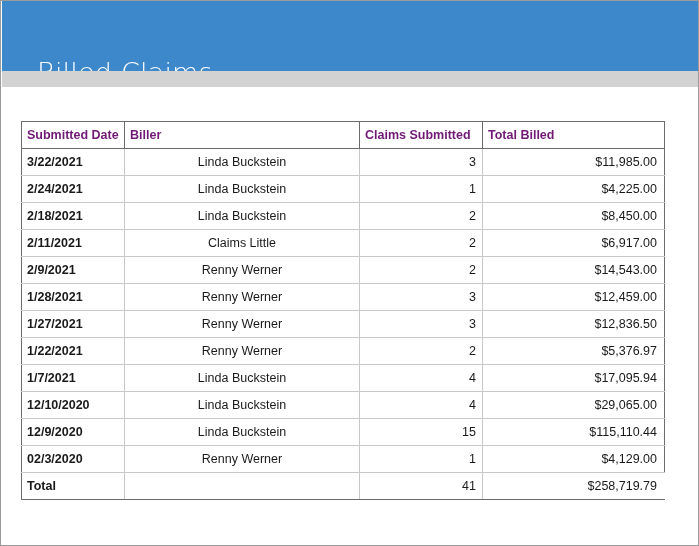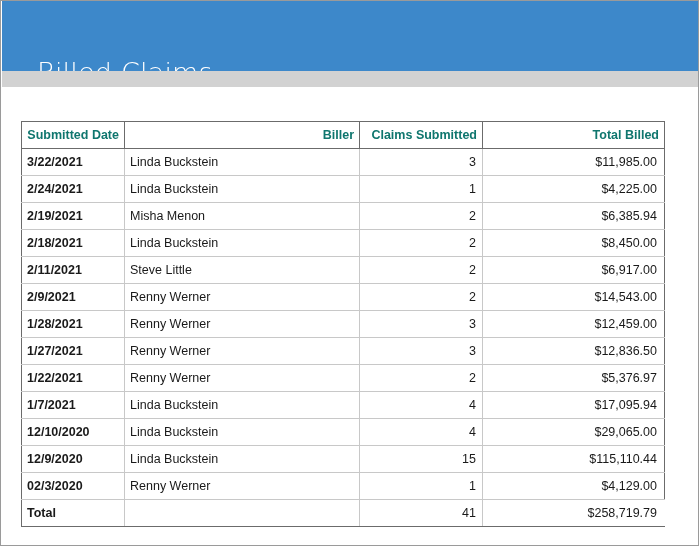--- a/index.html
+++ b/index.html
@@ -93,31 +93,31 @@
     overflow: hidden;
     white-space: nowrap;
     font-weight: normal;
   }
 
   #claims-table thead th {
     border-color: #6b6b6b;
     border-top-color: #6b6b6b;
     border-bottom-color: #6b6b6b;
     font-weight: bold;
-    text-align: right;
-    color: #0f766e;
+    text-align: left;
+    color: #701a75;
   }
   
   #claims-table thead th + th { border-left-color: #c8c8c8; }
 
   #claims-table tbody td.cell-date {
     font-weight: bold;
     text-align: left;
   }
-  #claims-table tbody td.cell-biller { text-align: left; }
+  #claims-table tbody td.cell-biller { text-align: center; }
   #claims-table tbody td.cell-count  { text-align: right; padding-right: 6px; }
   #claims-table tbody td.cell-amount { text-align: right; padding-right: 7px; padding-left: 18px; }
 
   
   #claims-table tbody tr td:first-child { border-left-color: #6b6b6b; }
   #claims-table tbody tr td:last-child  { border-right-color: #6b6b6b; }
 
   
   #claims-table tfoot td {
     border-top-color: #c8c8c8;
@@ -170,34 +170,28 @@
             <td class="cell-count">3</td>
             <td class="cell-amount">$11,985.00</td>
           </tr>
           <tr>
             <td class="cell-date">2/24/2021</td>
             <td class="cell-biller">Linda Buckstein</td>
             <td class="cell-count">1</td>
             <td class="cell-amount">$4,225.00</td>
           </tr>
           <tr>
-            <td class="cell-date">2/19/2021</td>
-            <td class="cell-biller">Misha Menon</td>
-            <td class="cell-count">2</td>
-            <td class="cell-amount">$6,385.94</td>
-          </tr>
-          <tr>
             <td class="cell-date">2/18/2021</td>
             <td class="cell-biller">Linda Buckstein</td>
             <td class="cell-count">2</td>
             <td class="cell-amount">$8,450.00</td>
           </tr>
           <tr>
             <td class="cell-date">2/11/2021</td>
-            <td class="cell-biller">Steve Little</td>
+            <td class="cell-biller">Claims Little</td>
             <td class="cell-count">2</td>
             <td class="cell-amount">$6,917.00</td>
           </tr>
           <tr>
             <td class="cell-date">2/9/2021</td>
             <td class="cell-biller">Renny Werner</td>
             <td class="cell-count">2</td>
             <td class="cell-amount">$14,543.00</td>
           </tr>
           <tr>

